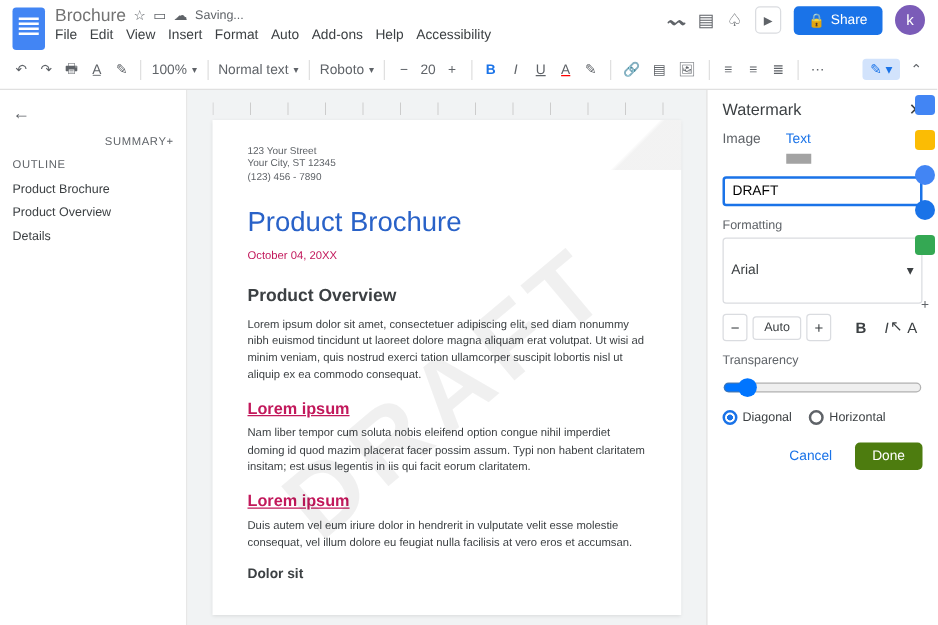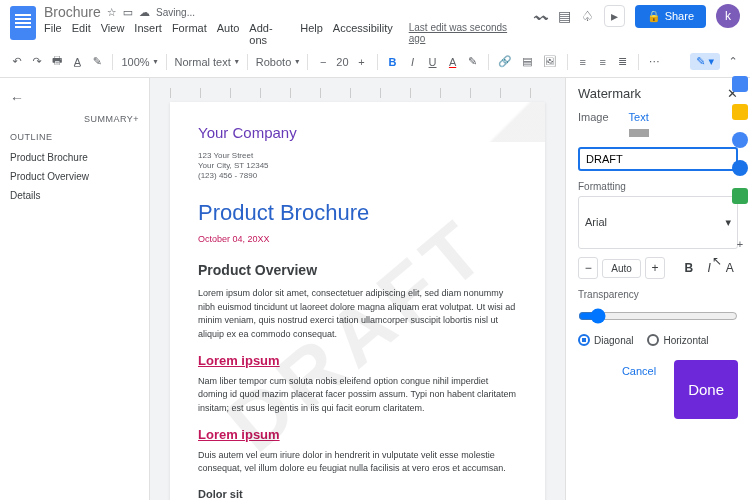--- a/index.html
+++ b/index.html
@@ -56,21 +56,21 @@
 .sz-btn{border:1px solid #dadce0;border-radius:3px;width:22px;height:22px;display:flex;align-items:center;justify-content:center;cursor:pointer;font-size:12px}
 .sz-auto{border:1px solid #dadce0;border-radius:3px;padding:3px 8px;font-size:10px}
 .fmt-btn{width:18px;text-align:center;cursor:pointer;font-size:12px}
 .slider{width:100%;margin:4px 0 10px}
 .radio-row{display:flex;gap:14px;font-size:10px;margin-bottom:14px;align-items:flex-start}
 .radio{display:flex;align-items:center;gap:4px;cursor:pointer}
 .radio-c{width:12px;height:12px;border:2px solid #5f6368;border-radius:50%;display:inline-block}
 .radio-c.on{border-color:#1a73e8;background:radial-gradient(#1a73e8 40%,transparent 45%)}
 .btns{display:flex;justify-content:flex-end;gap:8px}
 .btn-c{color:#1a73e8;padding:5px 10px;cursor:pointer;font-size:11px}
-.btn-d{background:#6d28d9;color:#fff;padding:21px 14px;border-radius:4px;cursor:pointer;font-size:15px}
+.btn-d{background:#4d7c0f;color:#fff;padding:5px 14px;border-radius:4px;cursor:pointer;font-size:11px}
 .sidepanel{position:absolute;right:2px;top:76px;display:flex;flex-direction:column;gap:12px}
 .sp-icon{width:16px;height:16px;border-radius:3px}
 .cursor{position:absolute;right:28px;top:254px;font-size:12px;pointer-events:none}
 </style>
 </head>
 <body>
 
 <div class="header">
   <div class="docs-logo"></div>
   <div class="title-area">
@@ -84,21 +84,20 @@
     <div class="menubar">
       <span>File</span>
       <span>Edit</span>
       <span>View</span>
       <span>Insert</span>
       <span>Format</span>
       <span>Auto</span>
       <span>Add-ons</span>
       <span>Help</span>
       <span>Accessibility</span>
-      <span class="last-edit">Last edit was seconds ago</span>
     </div>
   </div>
   <div class="header-right">
     <span class="hdr-icon">〰</span>
     <span class="hdr-icon">▤</span>
     <span class="hdr-icon">♤</span>
     <span class="hdr-icon" style="border:1px solid #dadce0;border-radius:4px;padding:2px 6px">▸</span>
     <div class="share-btn">
         <span>🔒</span>
         <span>Share</span>
@@ -155,21 +154,20 @@
     <div class="out-item">Product Brochure</div>
     <div class="out-item">Product Overview</div>
     <div class="out-item">Details</div>
   </div>
 
   <div class="doc-area">
     <div class="ruler"></div>
     <div class="page">
       <div class="page-corner"></div>
       <div class="watermark">DRAFT</div>
-      <div class="company">Your Company</div>
       <div class="addr">
         <div>123 Your Street</div>
           <div>Your City, ST 12345</div>
           <div>(123) 456 - 7890</div>
       </div>
       <div class="h1">Product Brochure</div>
       <div class="date">October 04, 20XX</div>
       <div class="h2">Product Overview</div>
       <div class="para">Lorem ipsum dolor sit amet, consectetuer adipiscing elit, sed diam nonummy nibh euismod tincidunt ut laoreet dolore magna aliquam erat volutpat. Ut wisi ad minim veniam, quis nostrud exerci tation ullamcorper suscipit lobortis nisl ut aliquip ex ea commodo consequat.</div>
       <div class="h3">Lorem ipsum</div>

